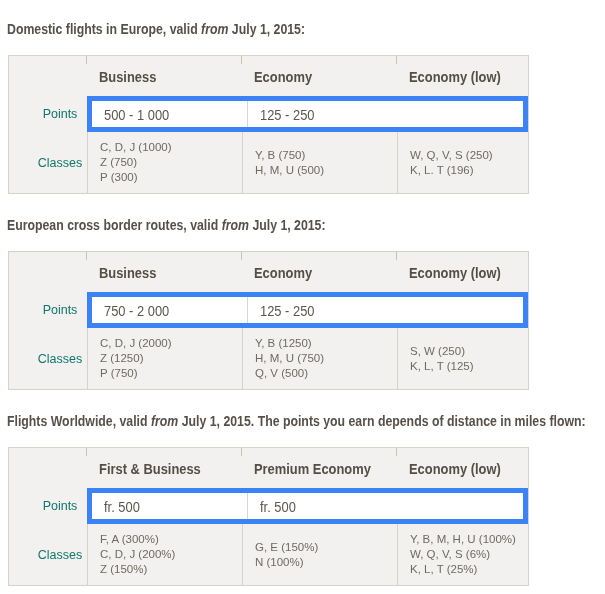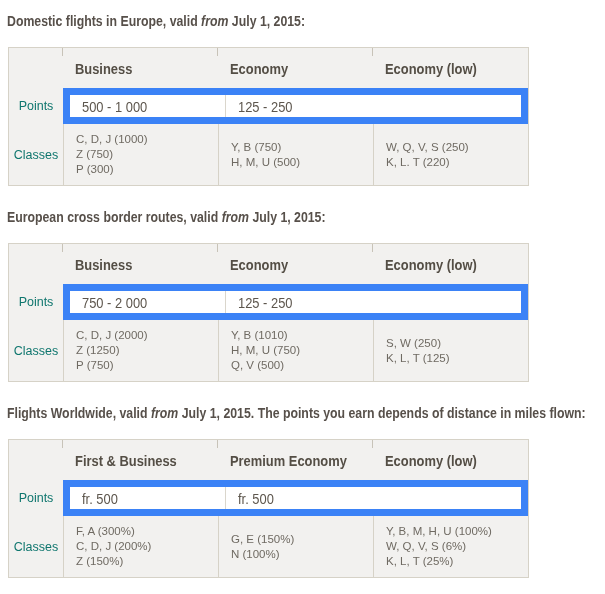--- a/index.html
+++ b/index.html
@@ -3,55 +3,55 @@
 <meta charset="utf-8">
 <style>
   html, body { margin:0; padding:0; background:#ffffff; }
   .page {
     width:605px; height:594px; box-sizing:border-box;
     padding:8px 0 0 7px; overflow:hidden;
     font-family:"Liberation Sans", sans-serif;
     background:#ffffff;
   }
   .section-title {
-    margin:4px 0 18px 0; font-size:15px; font-weight:700;
+    margin:12px 0 18px 0; font-size:15px; font-weight:700;
     color:#57504a; line-height:17px; height:17px;
   }
   .cond {
     display:inline-block; white-space:nowrap;
     transform:scaleX(0.82); transform-origin:0 50%;
   }
   .cond-head {
     display:inline-block; white-space:nowrap;
     transform:scaleX(0.86); transform-origin:0 50%;
   }
   .section-title em { font-style:italic; font-weight:700; }
   .tbl {
     width:521px; box-sizing:border-box; margin:0 0 22px 1px;
-    border:1px solid #d6d2c7; background:#f2f1ef;
+    border:1px solid #d6d2c7; background:#f2f1ef;padding-left:24px;
   }
   .row { display:flex; }
   .label-cell {
     flex:0 0 54px; width:54px; display:flex; align-items:center;
     justify-content:center; font-size:12.5px; color:#0f766e;
   }
   .header-row { height:40px; }
   .head-cell {
     flex:0 0 155px; width:155px; box-sizing:border-box; position:relative;
     display:flex; align-items:center; padding-left:12px;
     font-size:15px; font-weight:700; color:#544e45;
   }
   .head-cell::before {
     content:""; position:absolute; left:-1px; top:0;
     width:1px; height:8px; background:#c8c3b8;
   }
   .points-row { height:36px; }
   .points-band {
     flex:1; display:flex; background:#ffffff;
-    border:7px solid #3b82f6; box-sizing:border-box;
+    border:5px solid #3b82f6; box-sizing:border-box;
   }
   .points-cell {
     flex:0 0 155px; width:155px; box-sizing:border-box;
     display:flex; align-items:center; padding-left:12px;
     font-size:15px; color:#5d564d;
   }
   .points-cell + .points-cell { border-left:1px solid #dad6cc; }
   .classes-cell {
     flex:0 0 155px; width:155px; box-sizing:border-box;
     border-left:1px solid #d6d2c7;
@@ -97,21 +97,21 @@
           <div>C, D, J (1000)</div>
           <div>Z (750)</div>
           <div>P (300)</div>
         </div>
         <div class="classes-cell">
           <div>Y, B (750)</div>
           <div>H, M, U (500)</div>
         </div>
         <div class="classes-cell">
           <div>W, Q, V, S (250)</div>
-          <div>K, L. T (220)</div>
+          <div>K, L. T (196)</div>
         </div>
       </div>
     </div>
   </div>
 
   <div>
     <h2 class="section-title"><span class="cond"><span>European cross border routes, valid </span><em>from</em><span> July 1, 2015:</span></span></h2>
     <div class="tbl">
       <div class="row header-row">
         <div class="label-cell"></div>
@@ -137,21 +137,21 @@
         </div>
       </div>
       <div class="row classes-row">
         <div class="label-cell">Classes</div>
         <div class="classes-cell">
           <div>C, D, J (2000)</div>
           <div>Z (1250)</div>
           <div>P (750)</div>
         </div>
         <div class="classes-cell">
-          <div>Y, B (1010)</div>
+          <div>Y, B (1250)</div>
           <div>H, M, U (750)</div>
           <div>Q, V (500)</div>
         </div>
         <div class="classes-cell">
           <div>S, W (250)</div>
           <div>K, L, T (125)</div>
         </div>
       </div>
     </div>
   </div>

